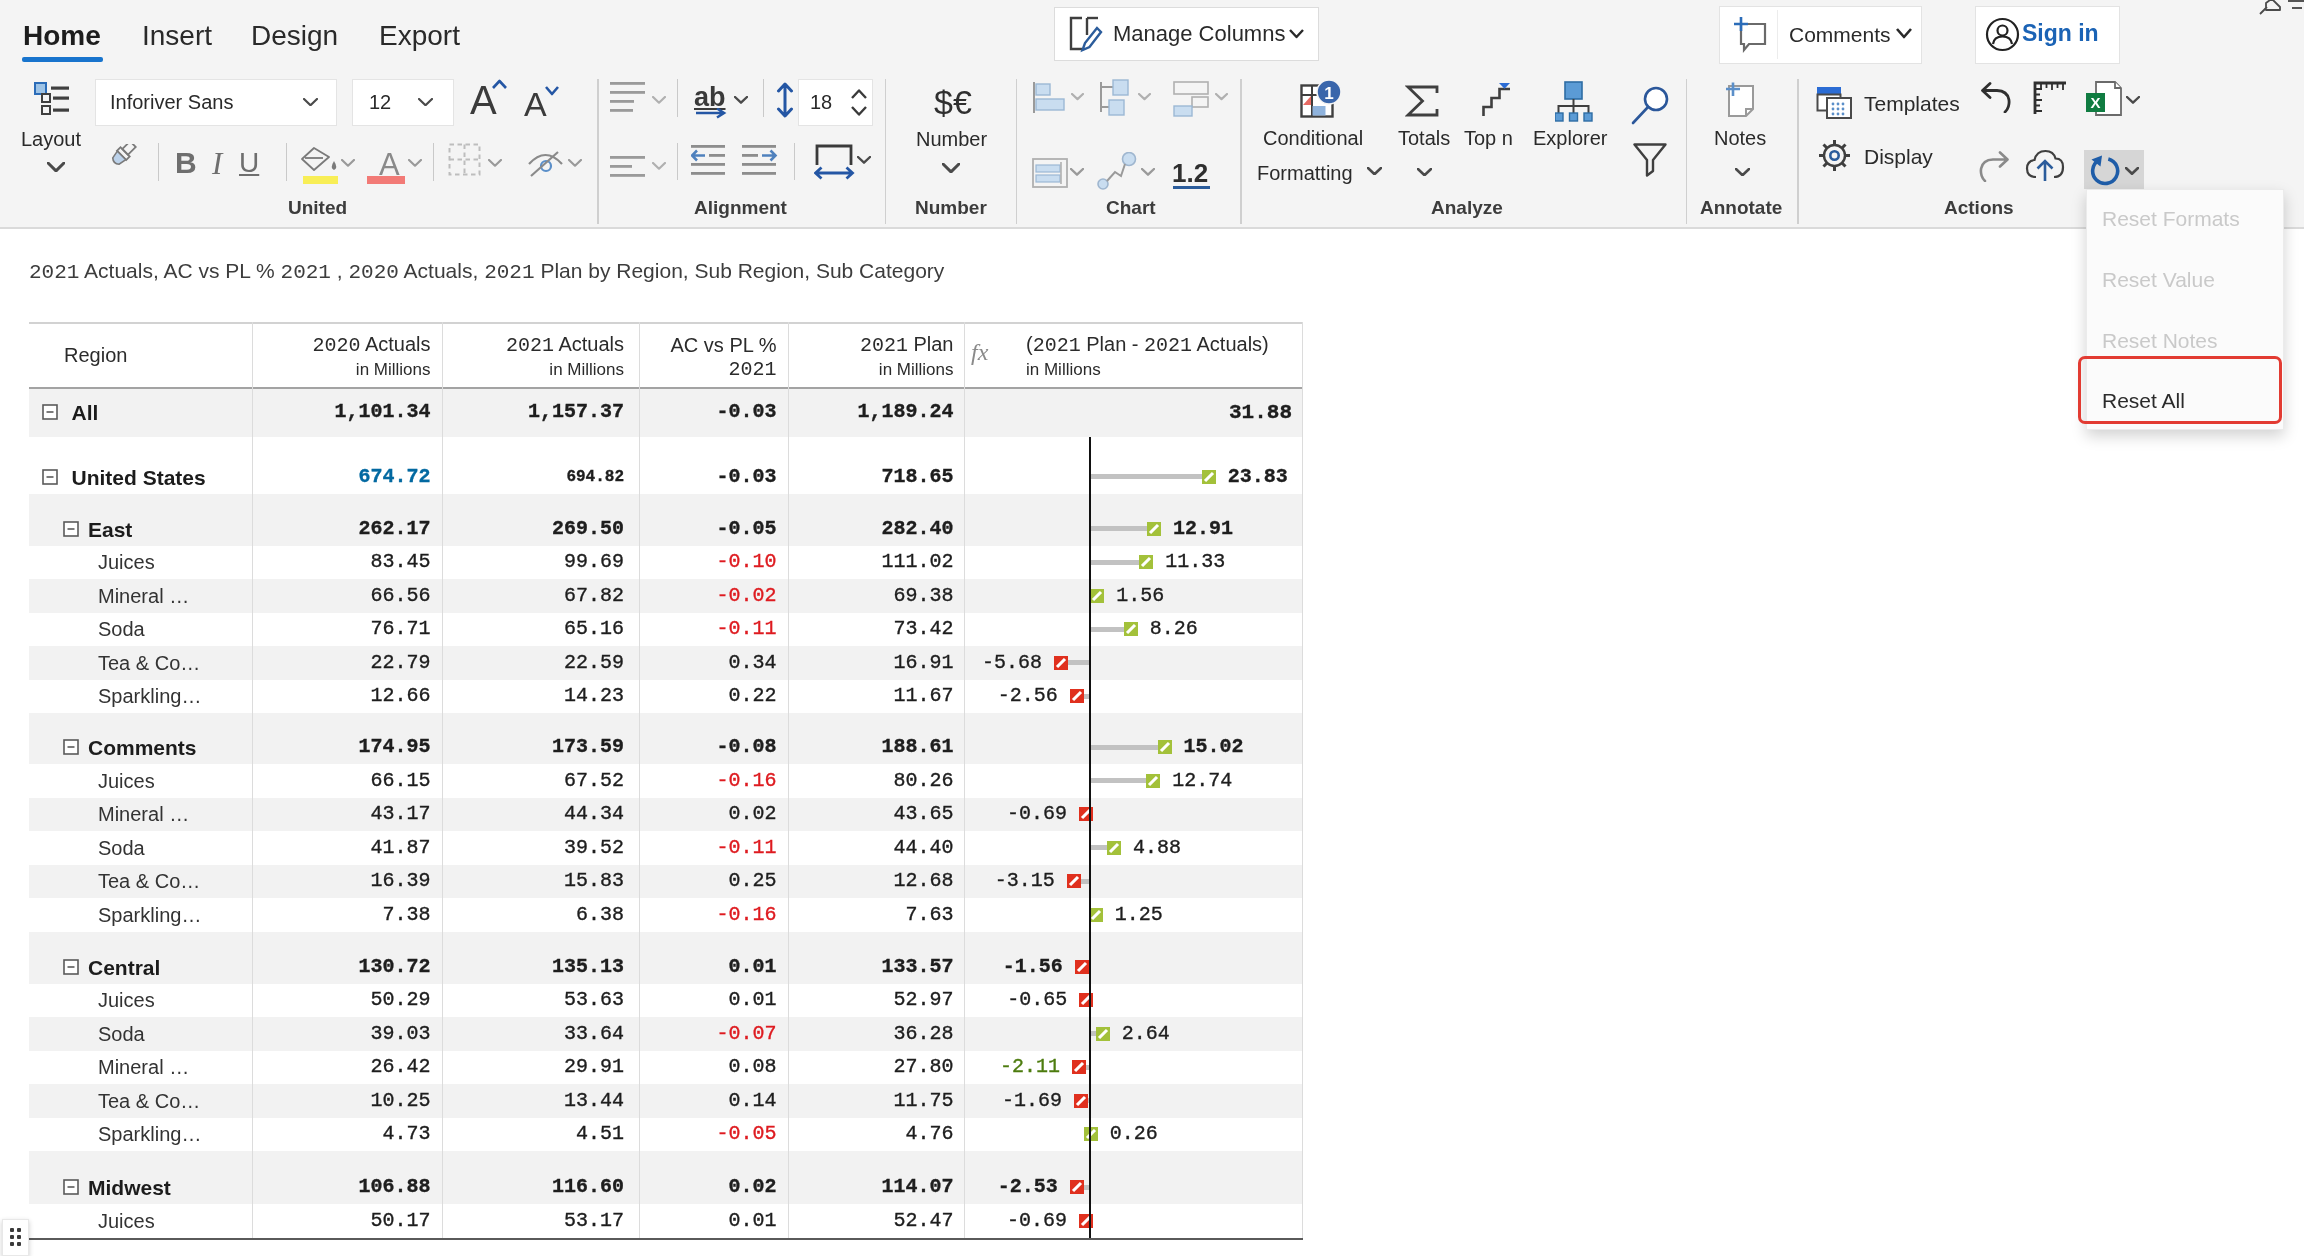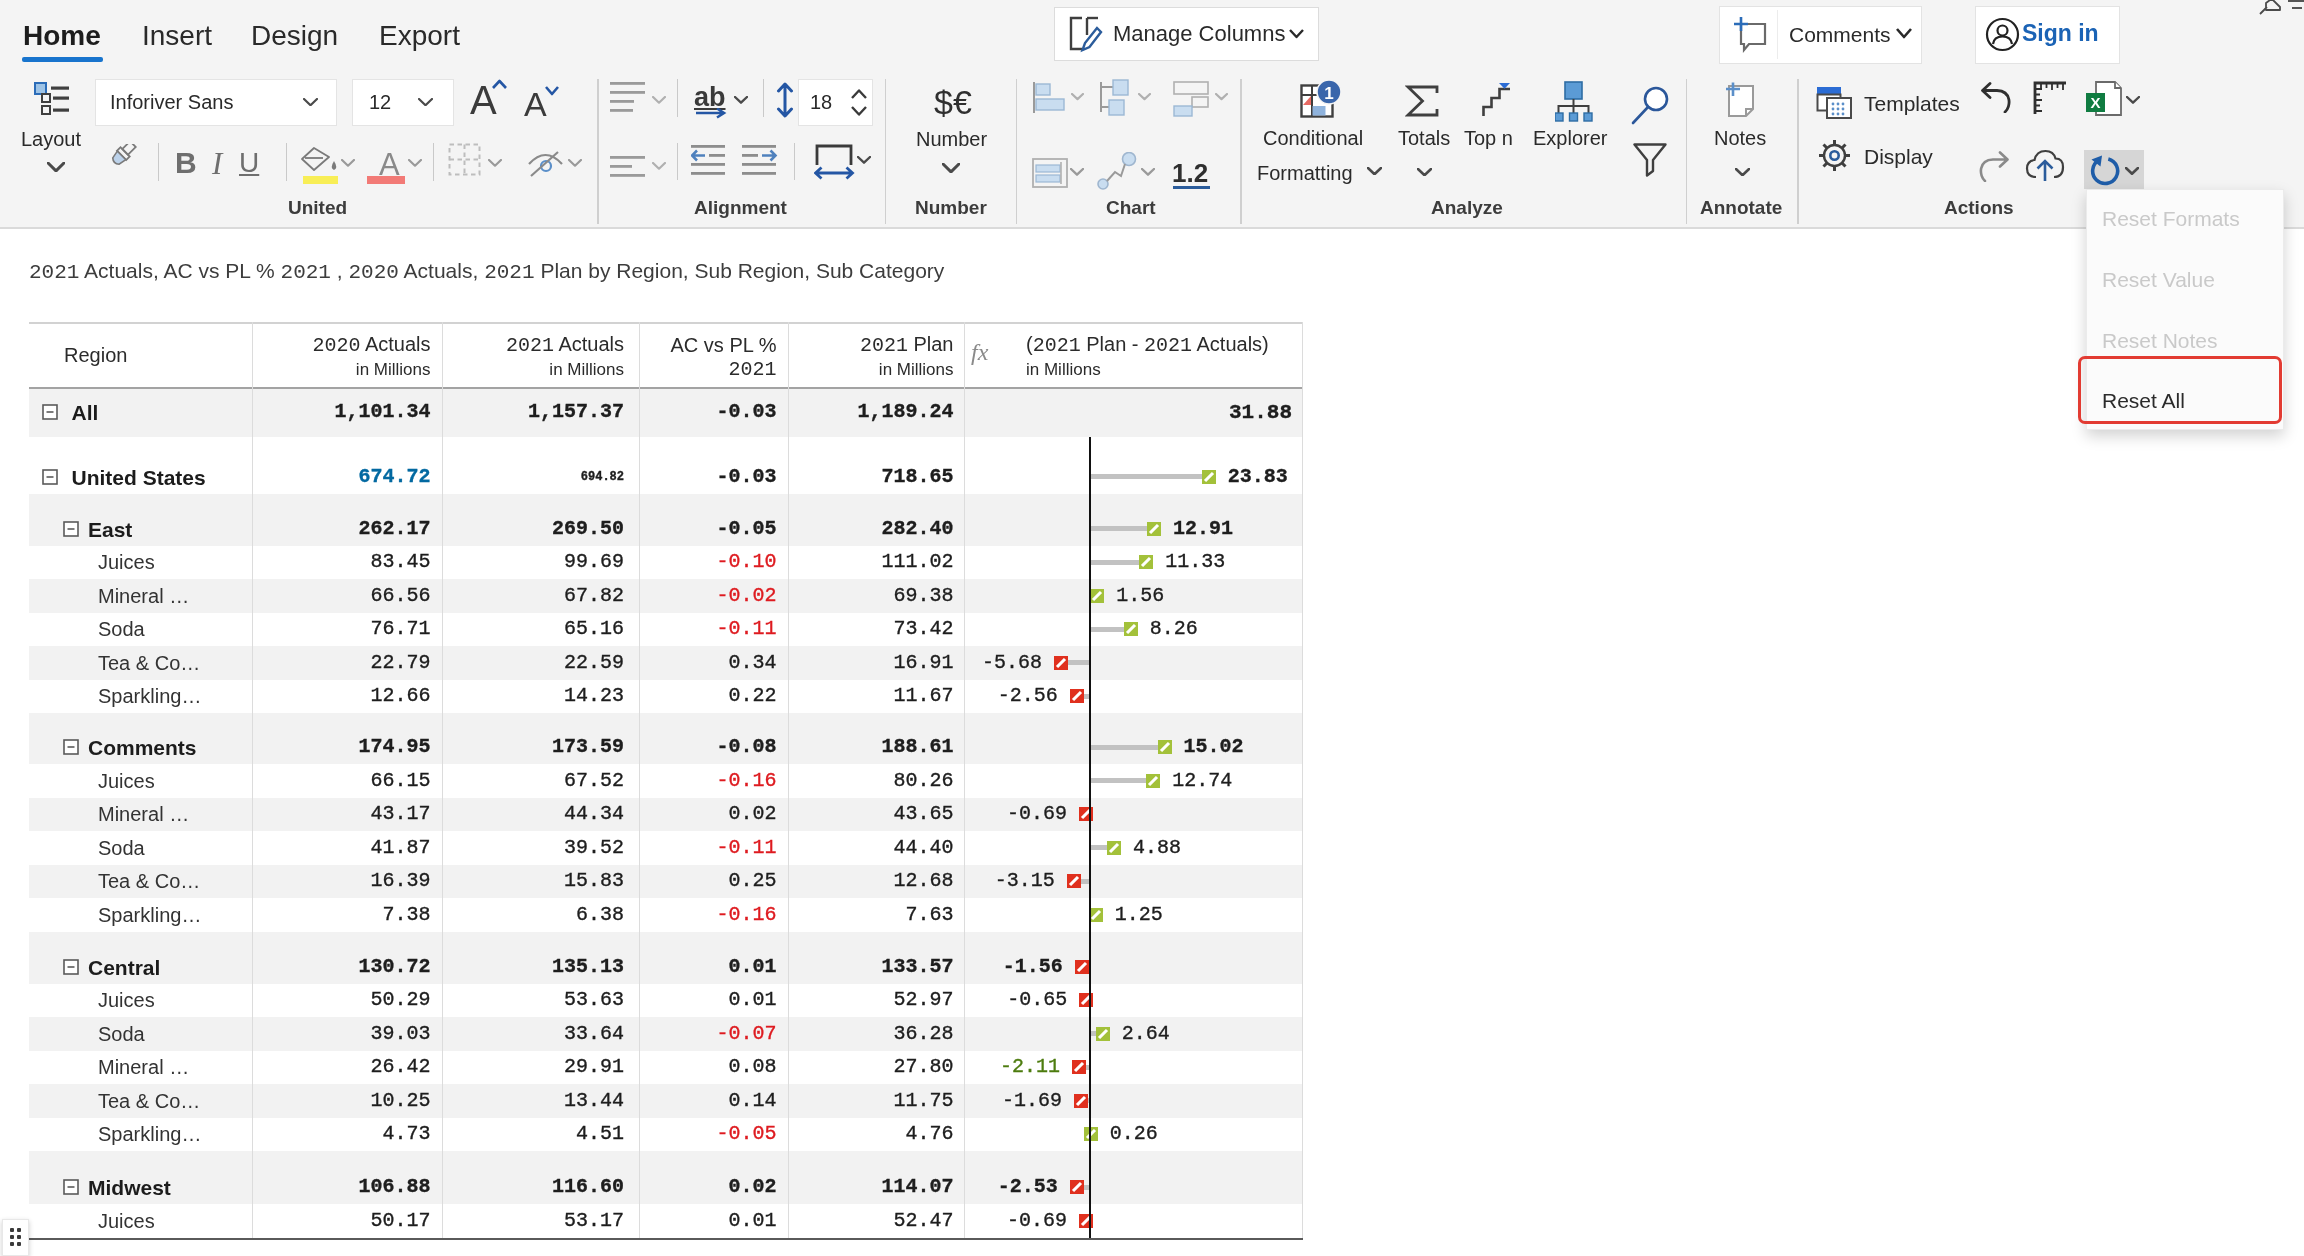--- a/index.html
+++ b/index.html
@@ -397,21 +397,21 @@
 <div style="position:absolute;right:1680.0px;top:411.75px;transform:translateY(-50%);font-family:'Liberation Mono',monospace;font-size:20px;color:#1e1e1e;font-weight:700;line-height:1;white-space:nowrap;-webkit-text-stroke:0.35px;">1,157.37</div>
 <div style="position:absolute;right:1527.5px;top:411.75px;transform:translateY(-50%);font-family:'Liberation Mono',monospace;font-size:20px;color:#1e1e1e;font-weight:700;line-height:1;white-space:nowrap;-webkit-text-stroke:0.35px;">-0.03</div>
 <div style="position:absolute;right:1350.5px;top:411.75px;transform:translateY(-50%);font-family:'Liberation Mono',monospace;font-size:20px;color:#1e1e1e;font-weight:700;line-height:1;white-space:nowrap;-webkit-text-stroke:0.35px;">1,189.24</div>
 <div style="position:absolute;right:1012px;top:411.75px;transform:translateY(-50%);font-family:'Liberation Mono',monospace;font-size:21px;color:#1e1e1e;font-weight:700;line-height:1;white-space:nowrap;-webkit-text-stroke:0.35px;">31.88</div>
 <svg style="position:absolute;left:42px;top:468.5px" width="16" height="16" viewBox="0 0 16 16" xmlns="http://www.w3.org/2000/svg">
     <rect x="1" y="1" width="14" height="14" fill="#fff" stroke="#5a5a5a" stroke-width="1.6"></rect>
     <line x1="4.5" y1="8" x2="11.5" y2="8" stroke="#5a5a5a" stroke-width="1.6"></line>
   </svg>
 <div style="position:absolute;left:71.5px;top:476.5px;transform:translateY(-50%);font-family:'Liberation Sans',sans-serif;font-size:21px;color:#1c1c1c;font-weight:700;line-height:1;white-space:nowrap;">United States</div>
 <div style="position:absolute;right:1873.5px;top:476.5px;transform:translateY(-50%);font-family:Liberation Mono, monospace;font-size:20px;color:#0369a1;font-weight:700;line-height:1;white-space:nowrap;text-align:center;-webkit-text-stroke:0.35px;">674.72</div>
-<div style="position:absolute;right:1680.0px;top:476.5px;transform:translateY(-50%);font-family:'Liberation Mono',monospace;font-size:12px;color:#1e1e1e;font-weight:700;line-height:1;white-space:nowrap;-webkit-text-stroke:0.35px;">694.82</div>
+<div style="position:absolute;right:1680.0px;top:476.5px;transform:translateY(-50%);font-family:'Liberation Mono',monospace;font-size:16px;color:#1e1e1e;font-weight:700;line-height:1;white-space:nowrap;-webkit-text-stroke:0.35px;">694.82</div>
 <div style="position:absolute;right:1527.5px;top:476.5px;transform:translateY(-50%);font-family:'Liberation Mono',monospace;font-size:20px;color:#1e1e1e;font-weight:700;line-height:1;white-space:nowrap;-webkit-text-stroke:0.35px;">-0.03</div>
 <div style="position:absolute;right:1350.5px;top:476.5px;transform:translateY(-50%);font-family:'Liberation Mono',monospace;font-size:20px;color:#1e1e1e;font-weight:700;line-height:1;white-space:nowrap;-webkit-text-stroke:0.35px;">718.65</div>
 <div style="position:absolute;left:1089.5px;top:474.0px;width:119.14999999999999px;height:5px;background:#c2c2c2;"></div>
 <svg style="position:absolute;left:1201.65px;top:469.5px" width="14" height="14" viewBox="0 0 14 14" xmlns="http://www.w3.org/2000/svg">
 <rect x="0" y="0" width="14" height="14" fill="#a3c13a"></rect>
 <line x1="3" y1="11" x2="11" y2="3" stroke="#fff" stroke-width="3.1"></line>
 <rect x="0.5" y="0.5" width="13" height="13" fill="none" stroke="#a3c13a" stroke-width="1"></rect>
   </svg>
 <div style="position:absolute;left:1227.65px;top:476.5px;transform:translateY(-50%);font-family:'Liberation Mono',monospace;font-size:20px;color:#1e1e1e;font-weight:700;line-height:1;white-space:nowrap;-webkit-text-stroke:0.35px;">23.83</div>
 <svg style="position:absolute;left:63px;top:520.5px" width="16" height="16" viewBox="0 0 16 16" xmlns="http://www.w3.org/2000/svg">

